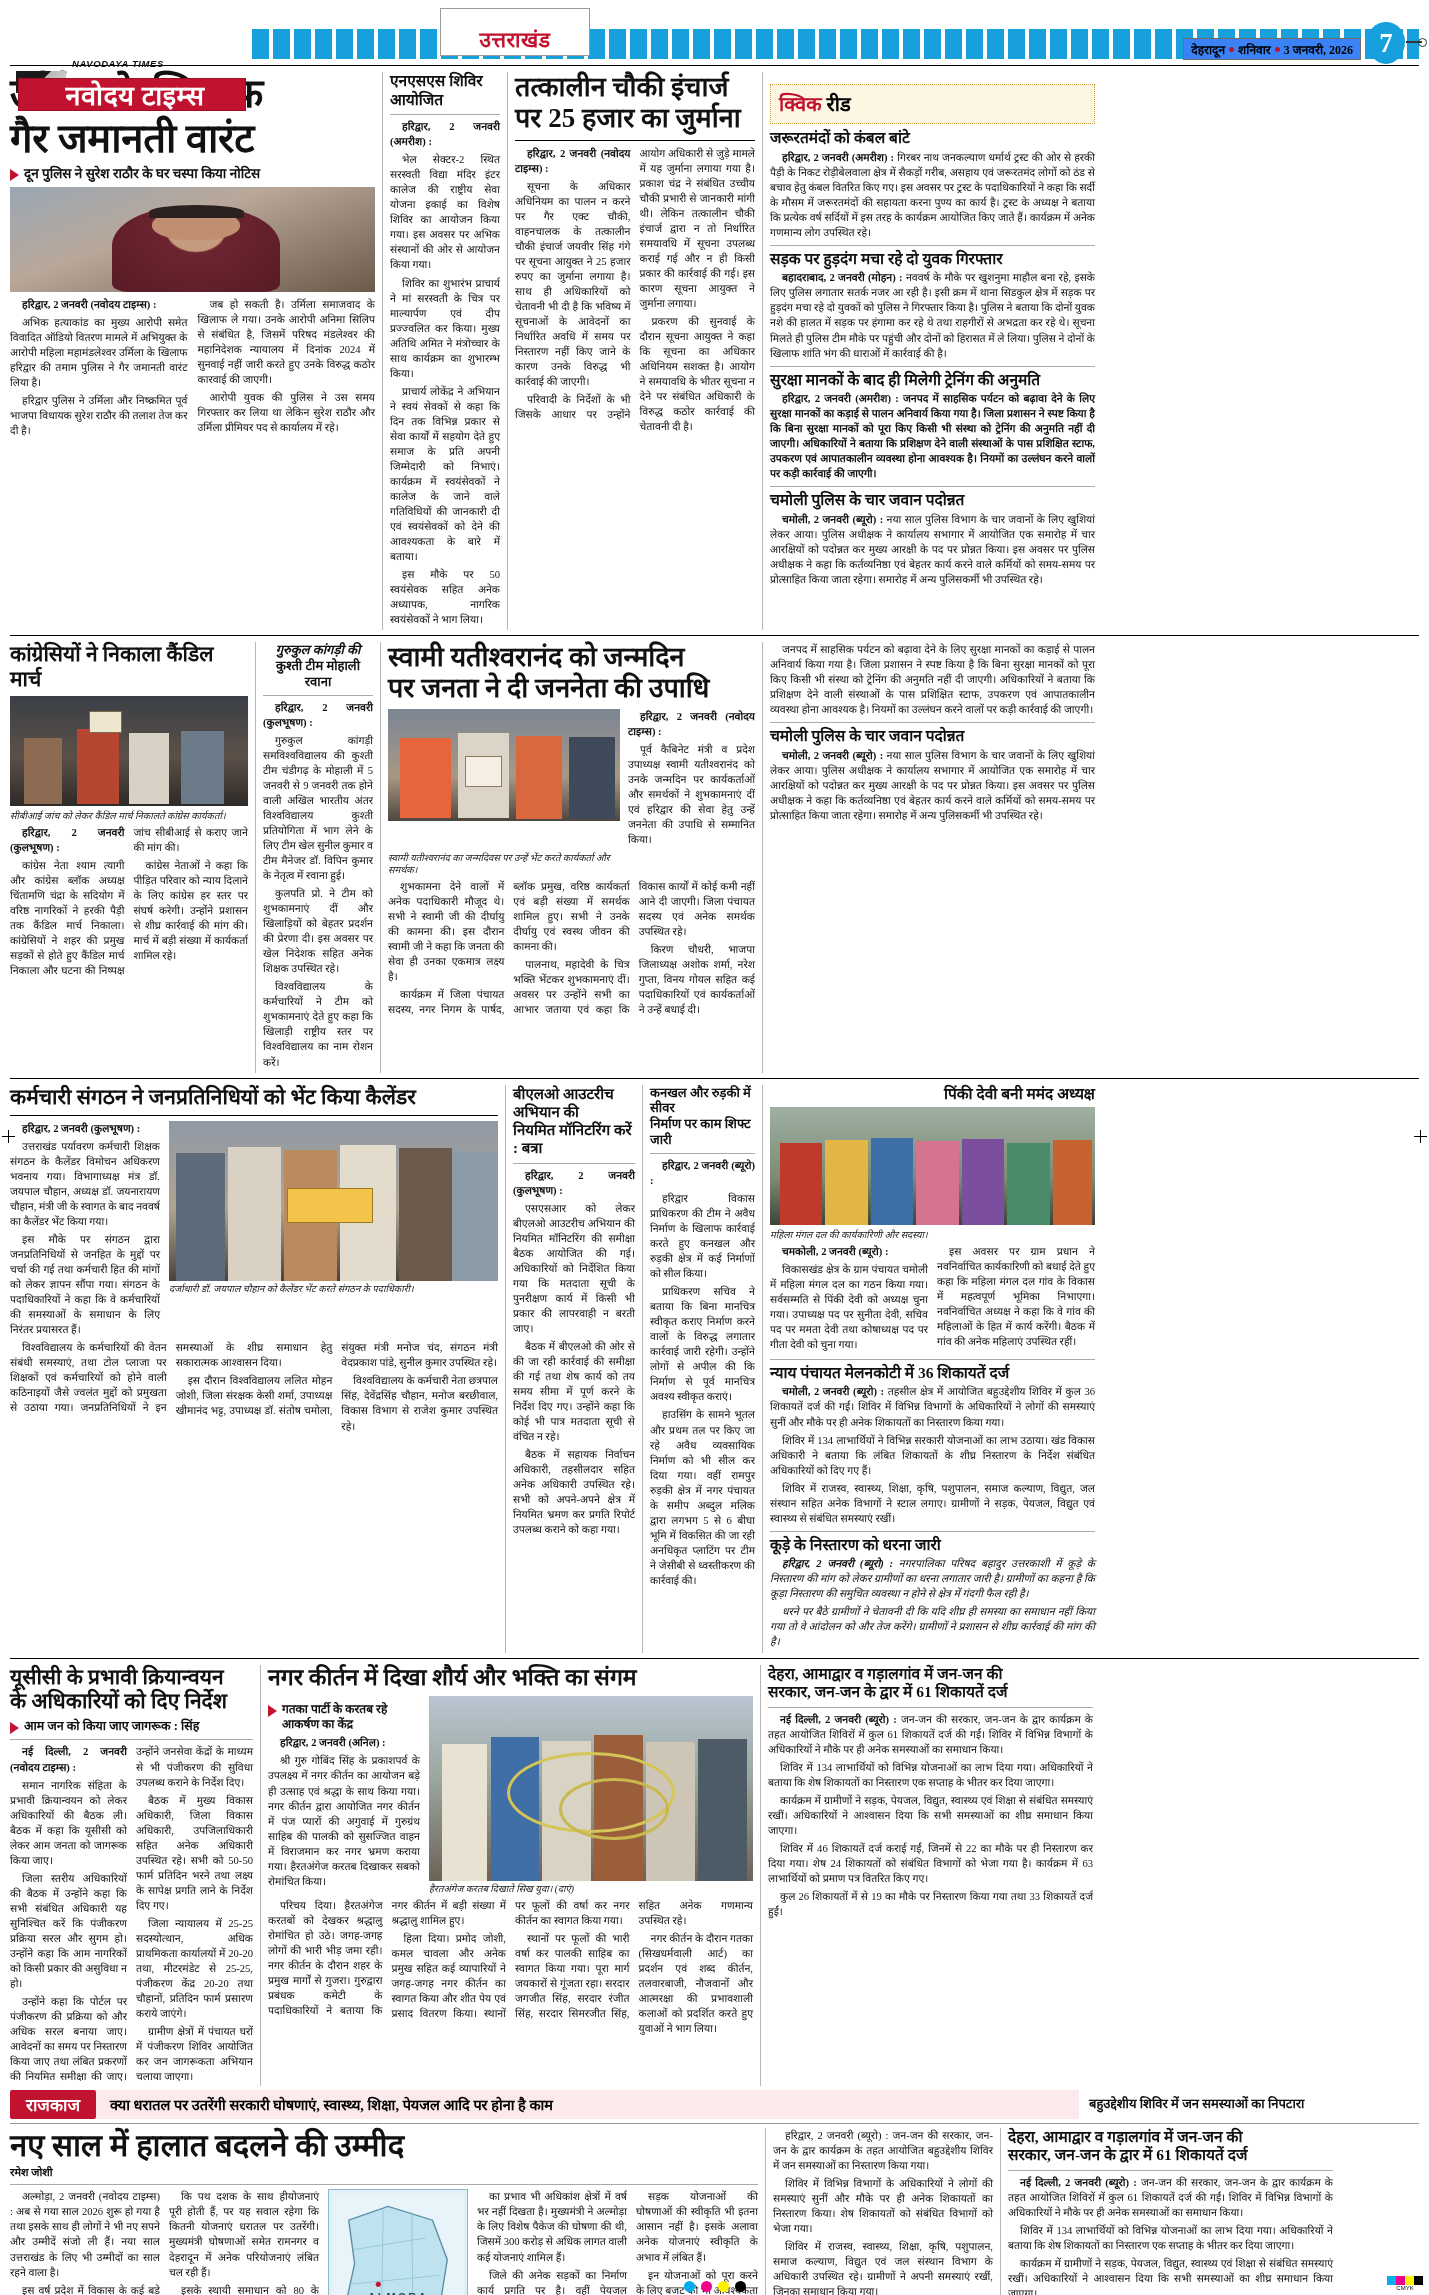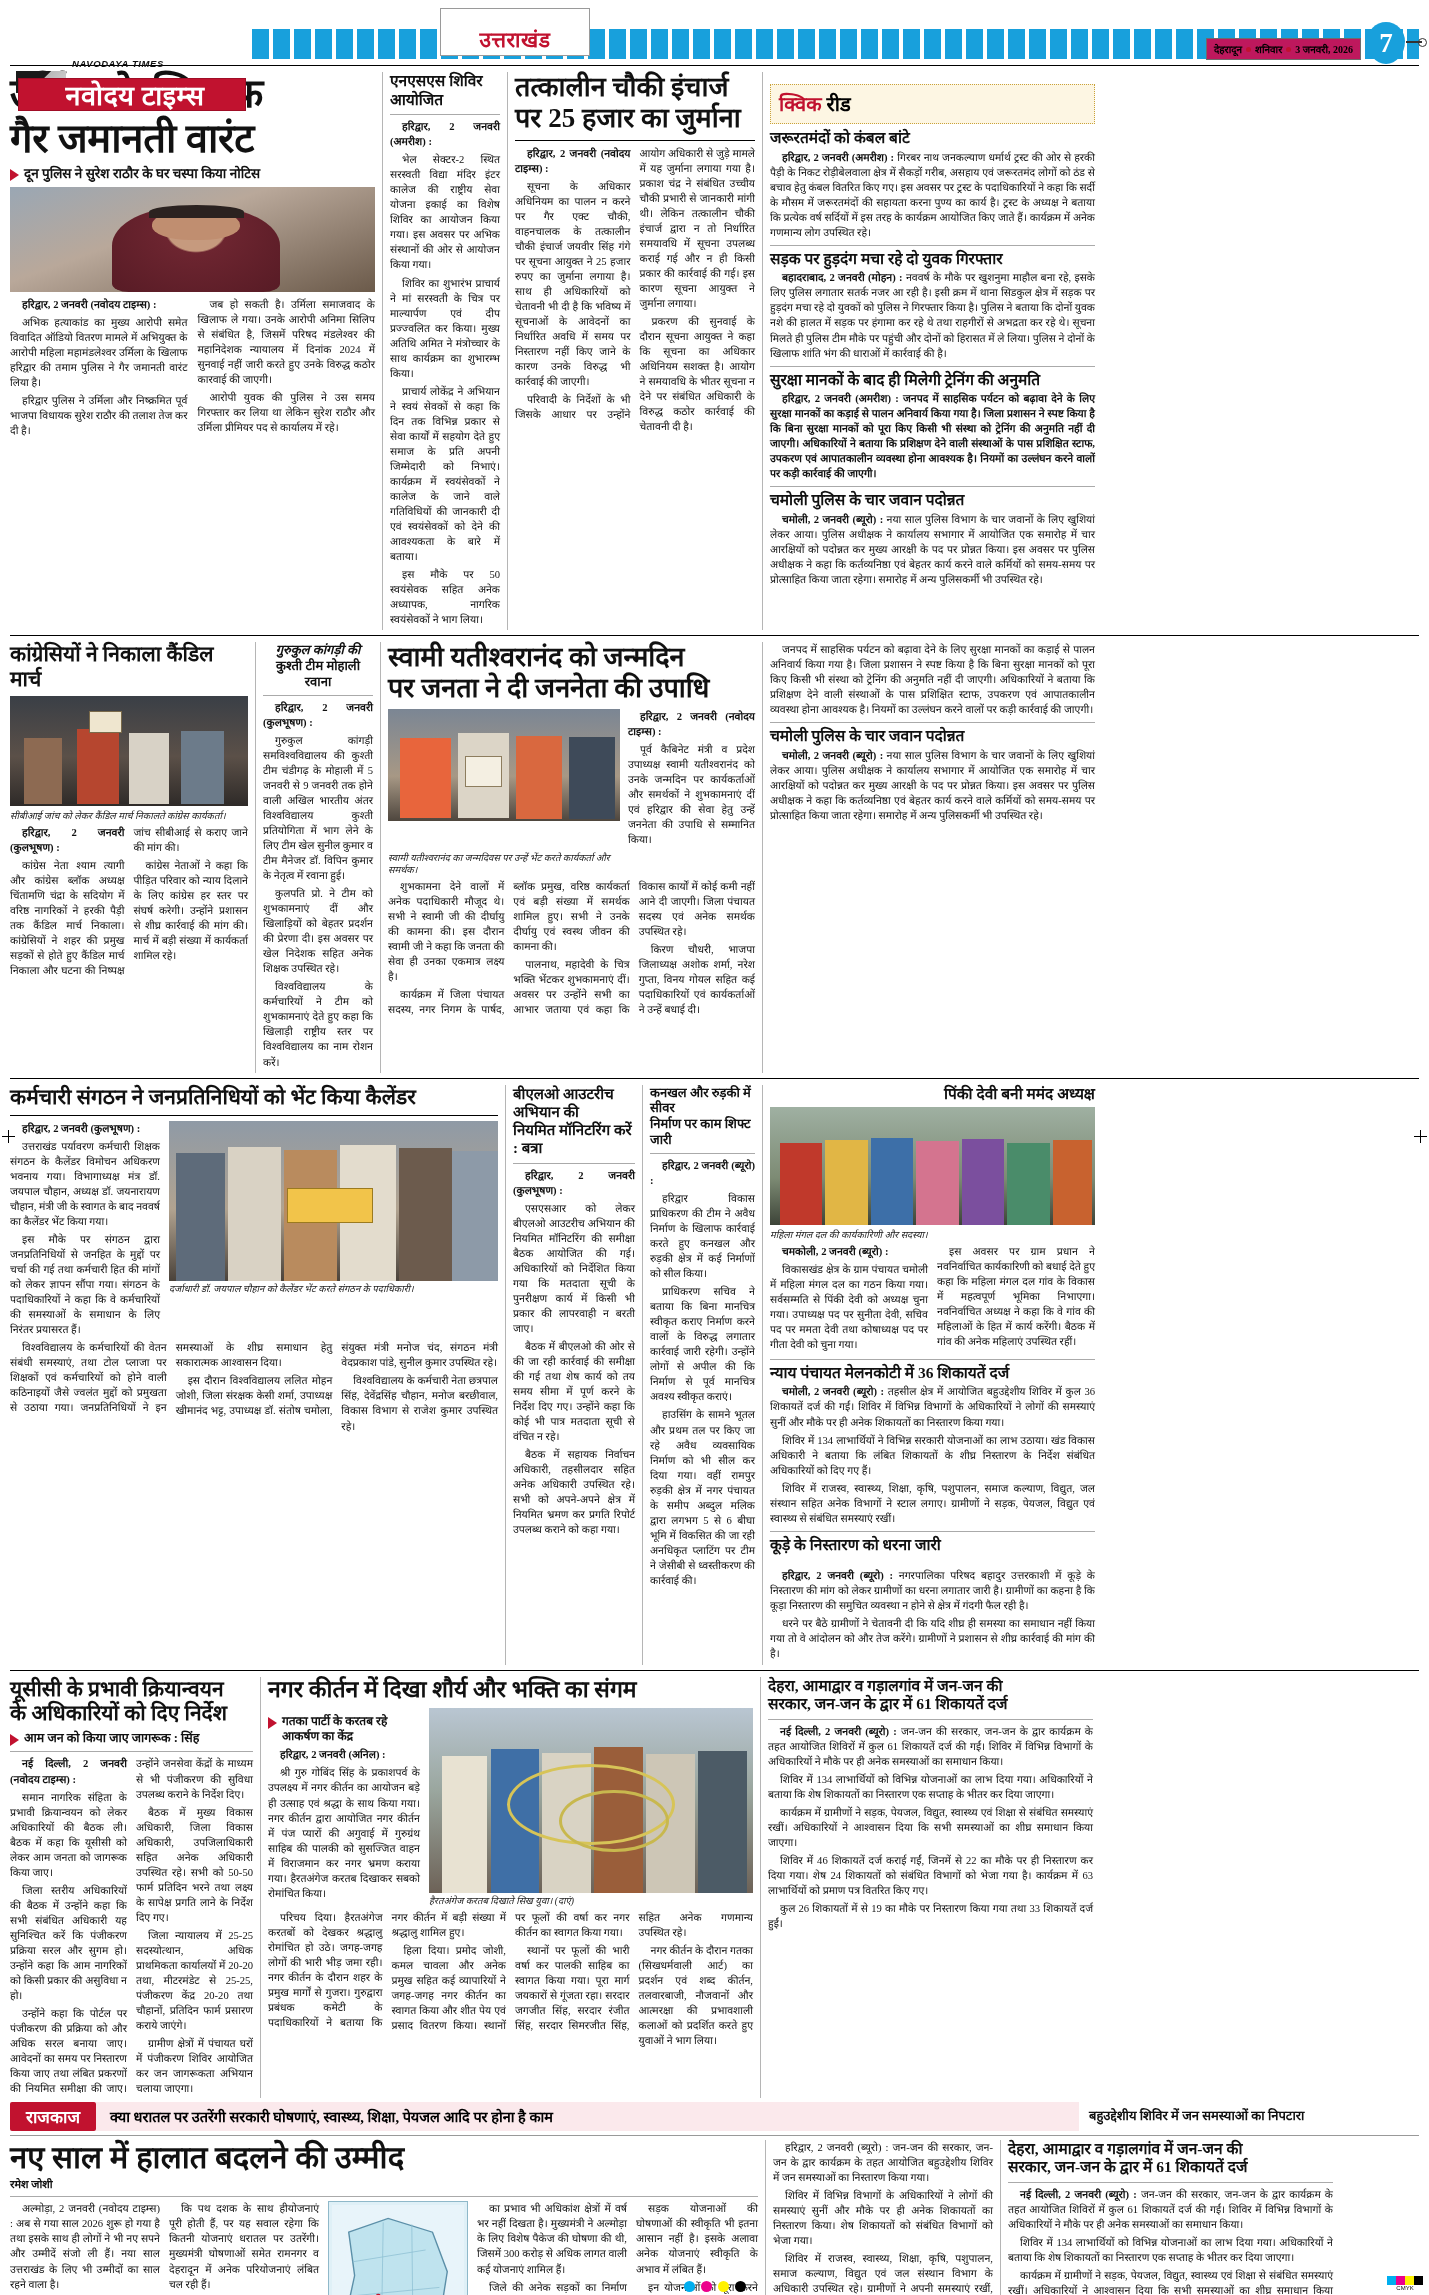--- a/index.html
+++ b/index.html
@@ -46,23 +46,23 @@
     background: #fff; border: 1px solid #9a9a9a;
     display: flex; align-items: flex-end; justify-content: center;
     padding-bottom: 2px; z-index: 5;
   }
   .section-tab span {
     font-family: "Liberation Serif", serif; font-weight: bold;
     font-size: 21px; color: #c1122f; letter-spacing: 0.5px;
   }
   .dateline {
     position: absolute; right: 58px; bottom: 0px; height: 22px;
-    border: 1px solid #6d6d6d; background: #be185d;
+    border: 1px solid #6d6d6d; background: #3b82f6;
     display: flex; align-items: center; padding: 0 7px;
-    font-family: "Liberation Serif", serif; font-size: 10px; font-weight: bold;
+    font-family: "Liberation Serif", serif; font-size: 12px; font-weight: bold;
     white-space: nowrap; z-index: 6;
   }
   .dot-red { display:inline-block; width:5px; height:5px; border-radius:50%;
     background:#c1122f; margin: 0 4px; vertical-align: middle; }
   .pagenum {
     position: absolute; right: 14px; bottom: -4px; width: 38px; height: 42px;
     background: #18a0dc; border-radius: 50% 50% 50% 50% / 46% 46% 54% 54%;
     color: #fff; font-family: "Liberation Serif", serif; font-weight: bold;
     font-size: 27px; display:flex; align-items:center; justify-content:center;
     z-index: 6;
@@ -411,21 +411,21 @@
       <div class="colrule-thin"></div>
       <div class="hl-sm">न्याय पंचायत मेलनकोटी में 36 शिकायतें दर्ज</div>
       <div class="body-t" style="margin-top:2px;">
         <p><b>चमोली, 2 जनवरी (ब्यूरो) :</b>
            <span>तहसील क्षेत्र में आयोजित बहुउद्देशीय शिविर में कुल 36 शिकायतें दर्ज की गईं। शिविर में विभिन्न विभागों के अधिकारियों ने लोगों की समस्याएं सुनीं और मौके पर ही अनेक शिकायतों का निस्तारण किया गया।</span></p>
         <p>शिविर में 134 लाभार्थियों ने विभिन्न सरकारी योजनाओं का लाभ उठाया। खंड विकास अधिकारी ने बताया कि लंबित शिकायतों के शीघ्र निस्तारण के निर्देश संबंधित अधिकारियों को दिए गए हैं।</p>
         <p>शिविर में राजस्व, स्वास्थ्य, शिक्षा, कृषि, पशुपालन, समाज कल्याण, विद्युत, जल संस्थान सहित अनेक विभागों ने स्टाल लगाए। ग्रामीणों ने सड़क, पेयजल, विद्युत एवं स्वास्थ्य से संबंधित समस्याएं रखीं।</p>
       </div>
       <div class="colrule-thin"></div>
       <div class="hl-sm">कूड़े के निस्तारण को धरना जारी</div>
-      <div class="body-t" style="margin-top:14px;">
+      <div class="body-t" style="margin-top:2px;font-style:italic;">
         <p><b>हरिद्वार, 2 जनवरी (ब्यूरो) :</b>
            <span>नगरपालिका परिषद बहादुर उत्तरकाशी में कूड़े के निस्तारण की मांग को लेकर ग्रामीणों का धरना लगातार जारी है। ग्रामीणों का कहना है कि कूड़ा निस्तारण की समुचित व्यवस्था न होने से क्षेत्र में गंदगी फैल रही है।</span></p>
         <p>धरने पर बैठे ग्रामीणों ने चेतावनी दी कि यदि शीघ्र ही समस्या का समाधान नहीं किया गया तो वे आंदोलन को और तेज करेंगे। ग्रामीणों ने प्रशासन से शीघ्र कार्रवाई की मांग की है।</p>
       </div>
     </div>
   </div>
 
   <div class="rule-h"></div>
 
   <div class="main-grid">

